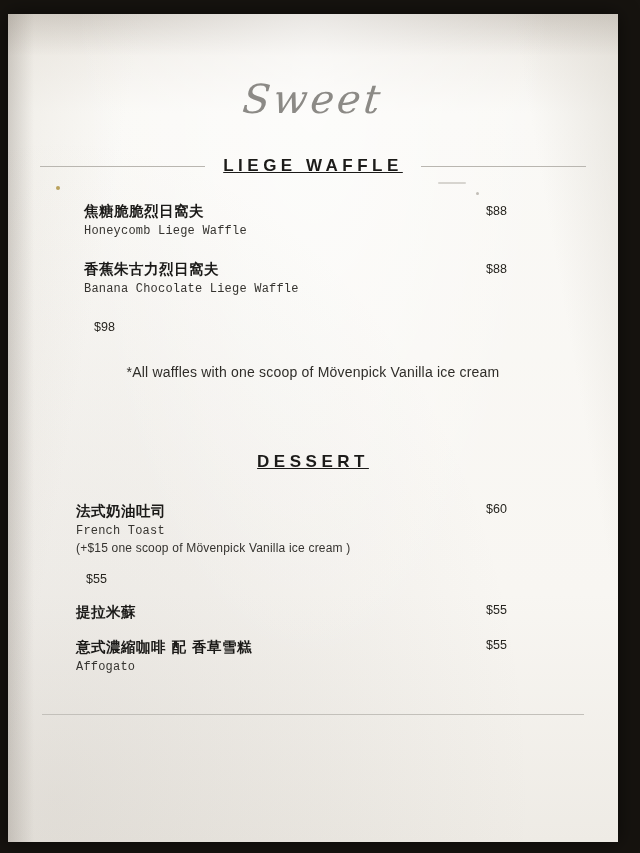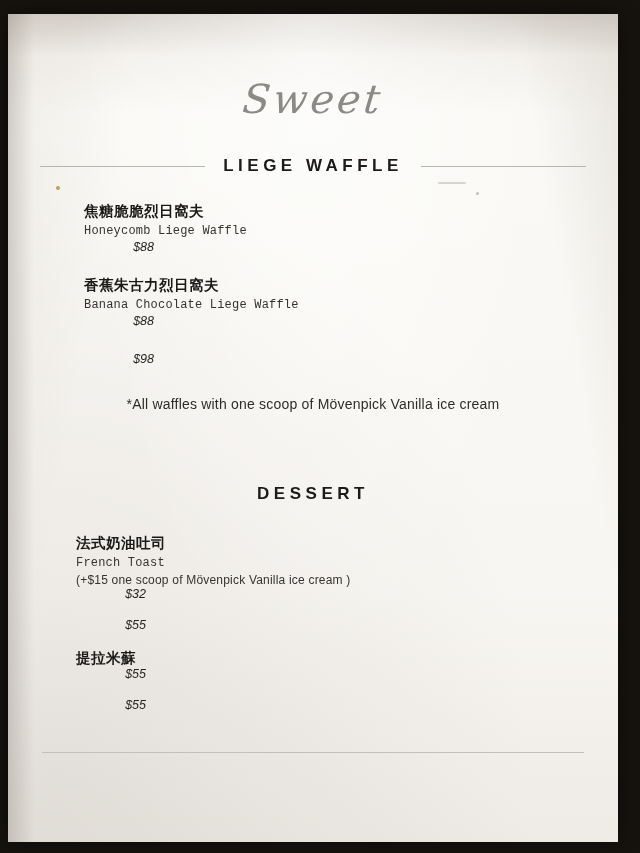--- a/index.html
+++ b/index.html
@@ -98,33 +98,33 @@
   }
   .section-head .rule.left { margin-right: 18px; }
   .section-head .rule.right { margin-left: 18px; }
   .section-head .title {
     font-family: "Liberation Sans", sans-serif;
     font-weight: bold;
     font-size: 17px;
     letter-spacing: 4.5px;
     color: #1c1b19;
     white-space: nowrap;
+    text-decoration: underline;
   }
   .section-head.dessert { margin-top: 72px; flex-direction: column; }
 
   
   .items {
     margin-top: 26px;
     padding: 0 44px 0 48px;
   }
   .item {
     display: flex;
     align-items: flex-start;
     margin-bottom: 22px;
-    flex-direction: column;
   }
   .item .texts { flex: 1; }
   .item .zh {
     font-family: "DejaVu Sans", sans-serif;
     font-size: 14.5px;
     font-weight: bold;
     color: #1b1a18;
     letter-spacing: 0.5px;
     line-height: 1.3;
   }
@@ -137,27 +137,26 @@
   }
   .item .note {
     font-family: "Liberation Sans", sans-serif;
     font-size: 12px;
     color: #35332f;
     margin-top: 3px;
     letter-spacing: 0.2px;
   }
   .item .price {
     width: 60px;
-    text-align: right;
+    text-align: left;
     font-family: "Liberation Sans", sans-serif;
     font-size: 12.5px;
     color: #26241f;
     padding-top: 2px;
     padding-left: 10px;
-    font-style: italic;
   }
   .item.dessert-item .price { padding-top: 0px; }
 
   .footnote {
     text-align: center;
     margin-top: 30px;
     font-family: "Liberation Sans", sans-serif;
     font-size: 14px;
     color: #2f2d29;
     letter-spacing: 0.2px;
@@ -238,35 +237,39 @@
       </div>
 
       <div class="dessert-items">
 
         <div class="item dessert-item">
           <div class="texts">
             <div class="zh">法式奶油吐司</div>
             <div class="en">French Toast</div>
             <div class="note">(+$15 one scoop of Mövenpick Vanilla ice cream )</div>
           </div>
-          <div class="price">$32</div>
+          <div class="price">$60</div>
         </div>
 
         <div class="item dessert-item">
           <div class="price">$55</div>
         </div>
 
         <div class="item dessert-item">
           <div class="texts">
             <div class="zh">提拉米蘇</div>
           </div>
           <div class="price">$55</div>
         </div>
 
         <div class="item dessert-item">
+          <div class="texts">
+            <div class="zh">意式濃縮咖啡 配 香草雪糕</div>
+            <div class="en">Affogato</div>
+          </div>
           <div class="price">$55</div>
         </div>
 
       </div>
 
       <div class="bottom-rule"></div>
 
     </div>
   </div>
 </div>

